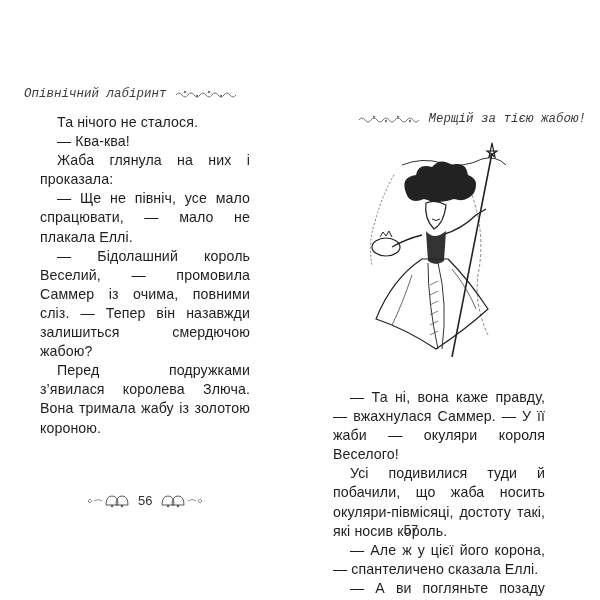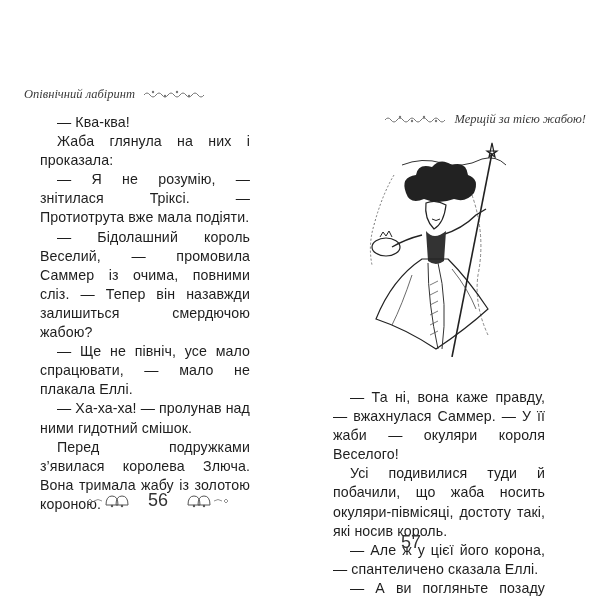--- a/index.html
+++ b/index.html
@@ -7,21 +7,21 @@
     width: 600px; height: 600px; background: #ffffff; position: relative; overflow: hidden;
     font-family: "Liberation Sans", sans-serif; color: #1e1e1e;
   }
   .spread { position: absolute; left: 0; top: 0; width: 600px; height: 600px; }
   .page { position: absolute; top: 0; height: 600px; }
   .page.left { left: 0; width: 300px; }
   .page.right { left: 300px; width: 300px; margin-top: 25px; }
 
   .running-head {
     position: absolute; top: 86px; height: 16px;
-    font-family: Liberation Serif, serif; font-style: italic; font-size: 12.5px; color: #3a3a3a;
+    font-family: Liberation Mono, monospace; font-style: italic; font-size: 12.5px; color: #3a3a3a;
     display: flex; align-items: center; white-space: nowrap;
   }
   .page.left .running-head { left: 24px; }
   .page.right .running-head { right: 14px; }
   .flourish {
     display: inline-block; width: 62px; height: 10px; margin: 0 8px;
   }
   .flourish svg { width: 62px; height: 10px; display: block; }
 
   .text-block {
@@ -32,22 +32,22 @@
   .page.right .text-block { left: 333px; width: 212px; top: 363px; }
   .page.right .text-block { left: 33px; }
   .para { margin: 0; text-indent: 17px; text-align: justify; text-align-last: left; }
 
   .illustration {
     position: absolute; left: 42px; top: 110px; width: 210px; height: 222px;
   }
   .illustration svg { width: 100%; height: 100%; display: block; }
 
   .folio {
-    position: absolute; top: 491px; height: 18px; display: flex; align-items: center; gap: 16px;
-    font-size: 18px; color: #333;
+    position: absolute; top: 491px; height: 18px; display: flex; align-items: center; gap: 6px;
+    font-size: 13px; color: #333;
   }
   .page.left .folio { left: 86px; }
   .page.right .folio { left: 88px; flex-direction: column; }
   .bells { width: 46px; height: 16px; display: block; }
 </style>
 </head>
 <body>
 
 <div class="spread">
 
@@ -59,26 +59,25 @@
           <path d="M1 6 q3 -4 6 0 q3 4 6 0 q3 -4 6 0 q3 4 6 0 q3 -4 6 0 q3 4 6 0 q3 -4 6 0 q3 4 6 0 q3 -4 6 0 q3 4 6 0" fill="none" stroke="#666" stroke-width="0.9"></path>
           <circle cx="10" cy="3" r="1.2" fill="#777"></circle>
             <circle cx="22" cy="7" r="1.2" fill="#777"></circle>
           <circle cx="34" cy="3" r="1.2" fill="#777"></circle>
             <circle cx="46" cy="7" r="1.2" fill="#777"></circle>
         </svg>
       </span>
     </div>
 
     <div class="text-block">
+      <p class="para">Та нічого не сталося.</p>
       <p class="para">— Ква-ква!</p>
       <p class="para">Жаба глянула на них і проказала:</p>
-      <p class="para">— Я не розумію, — знітилася Тріксі. — Протиотрута вже мала подіяти.</p>
+      <p class="para">— Ще не північ, усе мало спрацювати, — мало не плакала Еллі.</p>
       <p class="para">— Бідолашний король Веселий, — промовила Саммер із очима, повними сліз. — Тепер він назавжди залишиться смердючою жабою?</p>
-      <p class="para">— Ще не північ, усе мало спрацювати, — мало не плакала Еллі.</p>
-      <p class="para">— Ха-ха-ха! — пролунав над ними гидотний смішок.</p>
       <p class="para">Перед подружками з’явилася королева Злюча. Вона тримала жабу із золотою короною.</p>
 
     </div>
 
     <div class="folio">
       <svg class="bells" viewBox="0 0 46 16">
         <path d="M2 9 l2 -2 l2 2 l-2 2z" fill="none" stroke="#777" stroke-width="0.8"></path>
         <path d="M8 9 q4 -3 8 0" fill="none" stroke="#777" stroke-width="0.8"></path>
         <path d="M20 13 q0 -9 6 -9 q6 0 6 9z" fill="none" stroke="#555" stroke-width="1"></path>
         <path d="M30 13 q0 -9 6 -9 q6 0 6 9z" fill="none" stroke="#555" stroke-width="1"></path>

